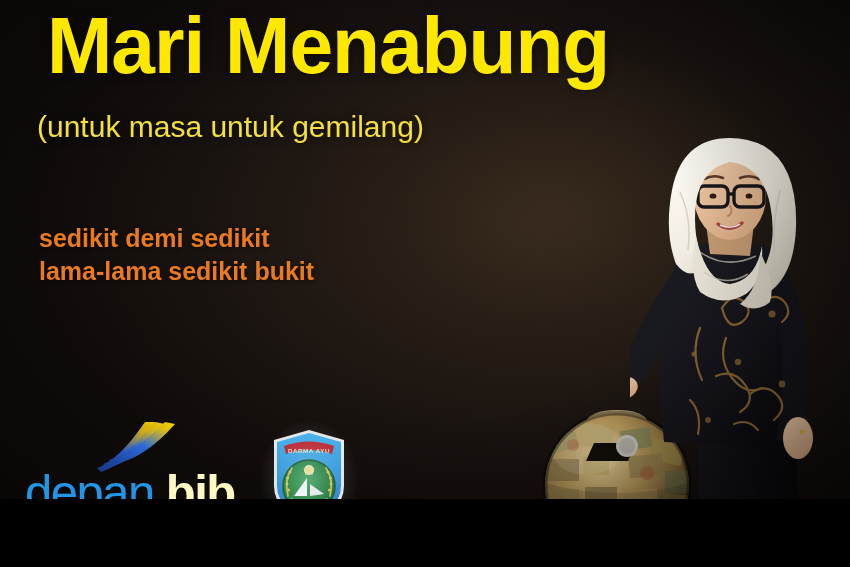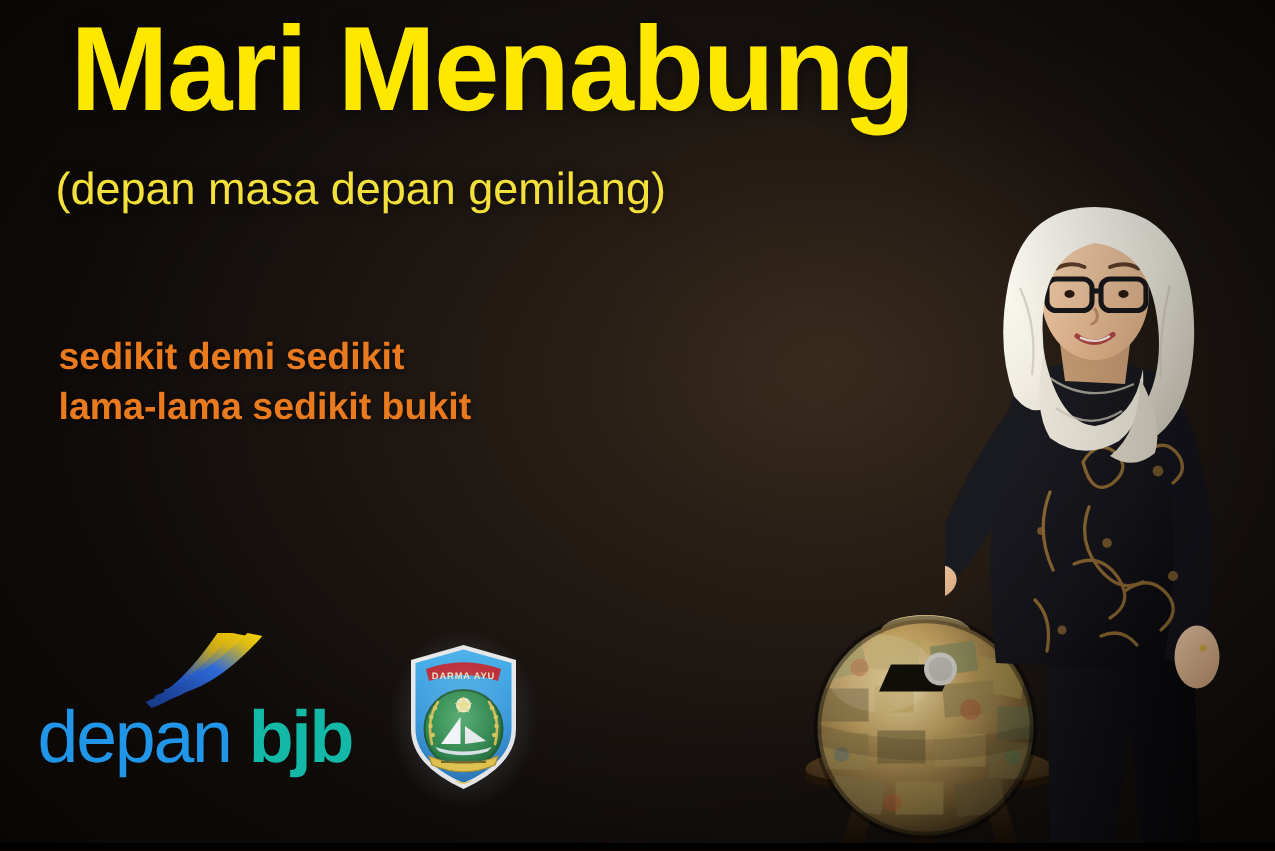--- a/index.html
+++ b/index.html
@@ -7,21 +7,21 @@
     padding: 0;
     background: #000;
   }
   body {
     font-family: "Liberation Sans", sans-serif;
   }
 
   #poster {
     position: relative;
     width: 850px;
-    height: 562px;
+    height: 499px;
     overflow: hidden;
     background: #140f0b;
     text-decoration: underline;
   }
 
   
   .bg-base {
     position: absolute;
     inset: 0;
     background:
@@ -105,21 +105,21 @@
     font-size: 49px;
     line-height: 1;
     white-space: nowrap;
     letter-spacing: -1.5px;
   }
   .wm-bank {
     color: #2196E8;
     font-weight: 400;
   }
   .wm-bjb {
-    color: #14b8a6;
+    color: #fef9c3;
     font-weight: 700;
     margin-left: 12px;
   }
 
   
   .emblem {
     position: absolute;
     left: 270px;
     top: 428px;
     width: 78px;
@@ -357,21 +357,21 @@
         <path d="M150 58 q-8 34 -6 62"></path>
         <path d="M74 140 q22 16 44 2"></path>
         <path d="M70 120 q26 18 56 4"></path>
       </g>
     </svg>
   </div>
 
   <div class="bg-vignette"></div>
 
   <div class="headline">Mari Menabung</div>
-  <div class="subhead">(depan masa depan gemilang)</div>
+  <div class="subhead">(untuk masa untuk gemilang)</div>
   <div class="tagline">
     <div>sedikit demi sedikit</div>
     <div>lama-lama sedikit bukit</div>
   </div>
 
   <div class="logo-bjb">
     <div class="logo-swoosh">
       <svg width="82" height="56" viewBox="0 0 82 56">
         <defs>
           <linearGradient id="swA" x1="0" y1="1" x2="1" y2="0">

